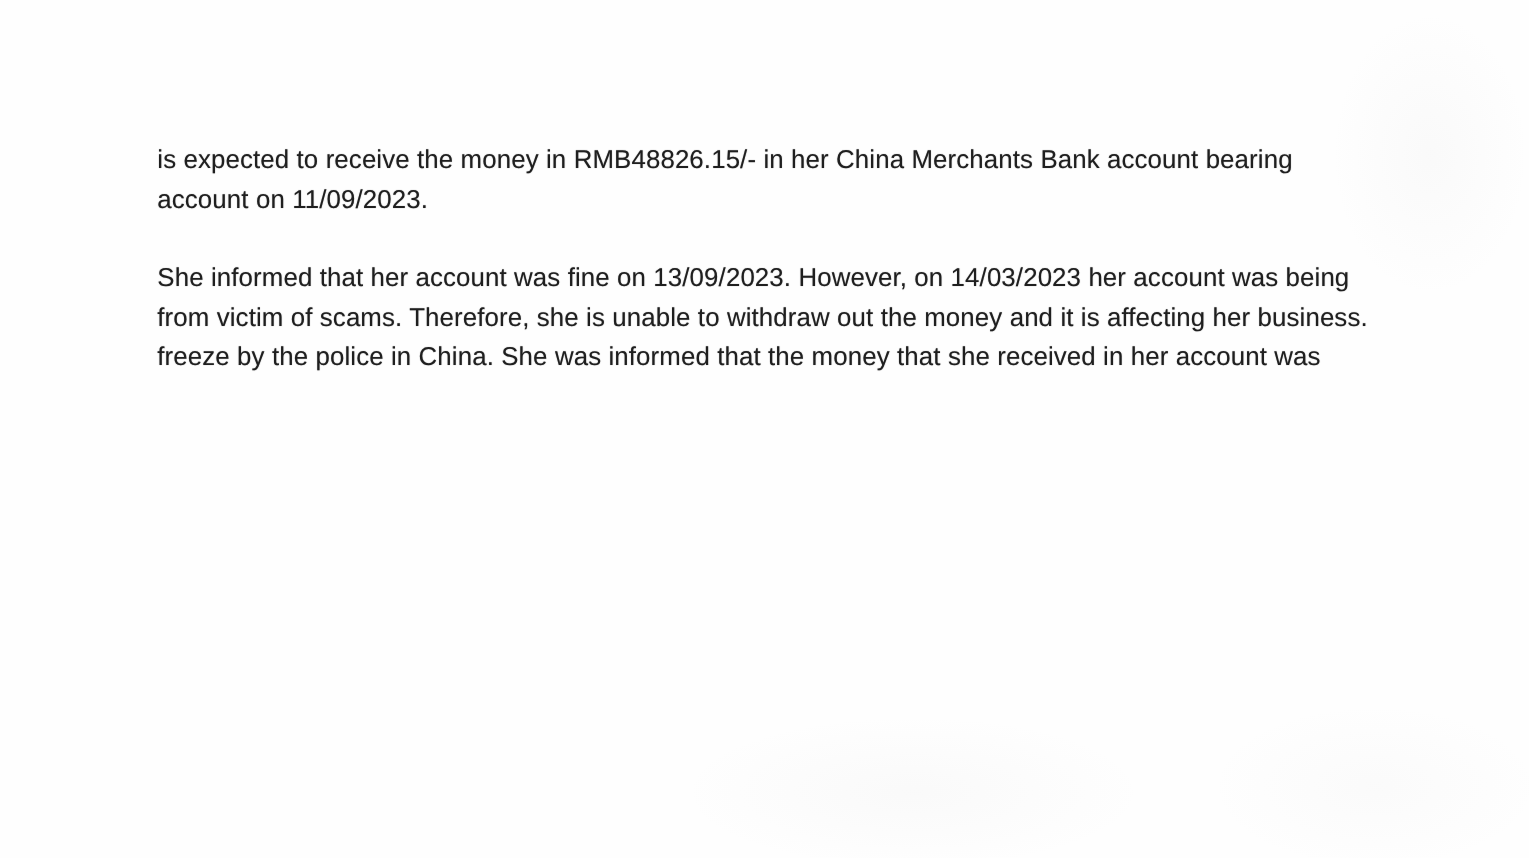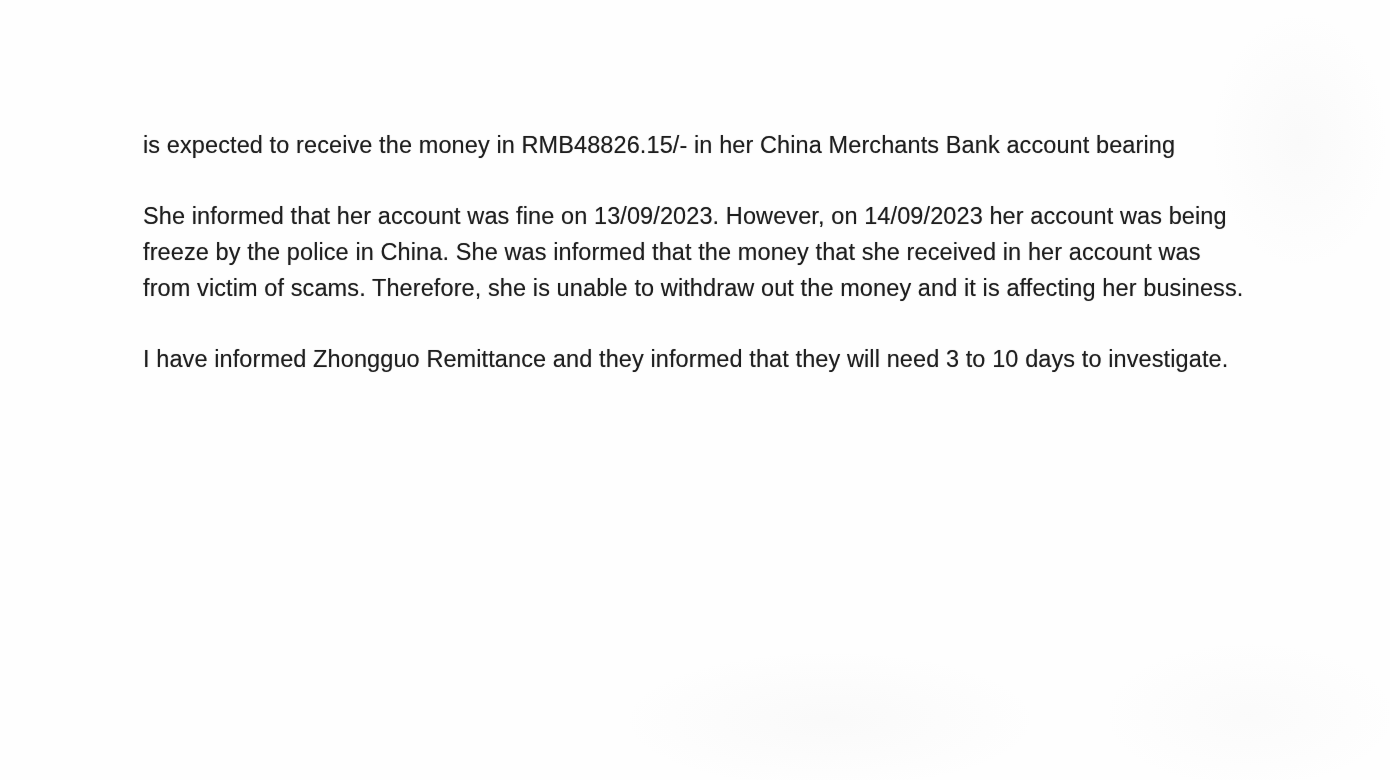--- a/index.html
+++ b/index.html
@@ -93,27 +93,27 @@
 <div class="page">
 
   <div class="artifact a1"></div>
   <div class="artifact a2"></div>
   <div class="artifact a3"></div>
 
   <div class="text-block">
 
     <p class="para">
       <span class="line">is expected to receive the money in RMB48826.15/- in her China Merchants Bank account bearing</span>
+      <span class="line">account on 11/09/2023.</span>
     </p>
 
     <p class="para">
-      <span class="line">She informed that her account was fine on 13/09/2023. However, on 14/09/2023 her account was being</span>
+      <span class="line">She informed that her account was fine on 13/09/2023. However, on 14/03/2023 her account was being</span>
+      <span class="line">from victim of scams. Therefore, she is unable to withdraw out the money and it is affecting her business.</span>
       <span class="line">freeze by the police in China. She was informed that the money that she received in her account was</span>
-      <span class="line">from victim of scams. Therefore, she is unable to withdraw out the money and it is affecting her business.</span>
     </p>
 
 
     <p class="para">
-      <span class="line">I have informed Zhongguo Remittance and they informed that they will need 3 to 10 days to investigate.</span>
     </p>
 
   </div>
 </div>
 
 </body></html>

